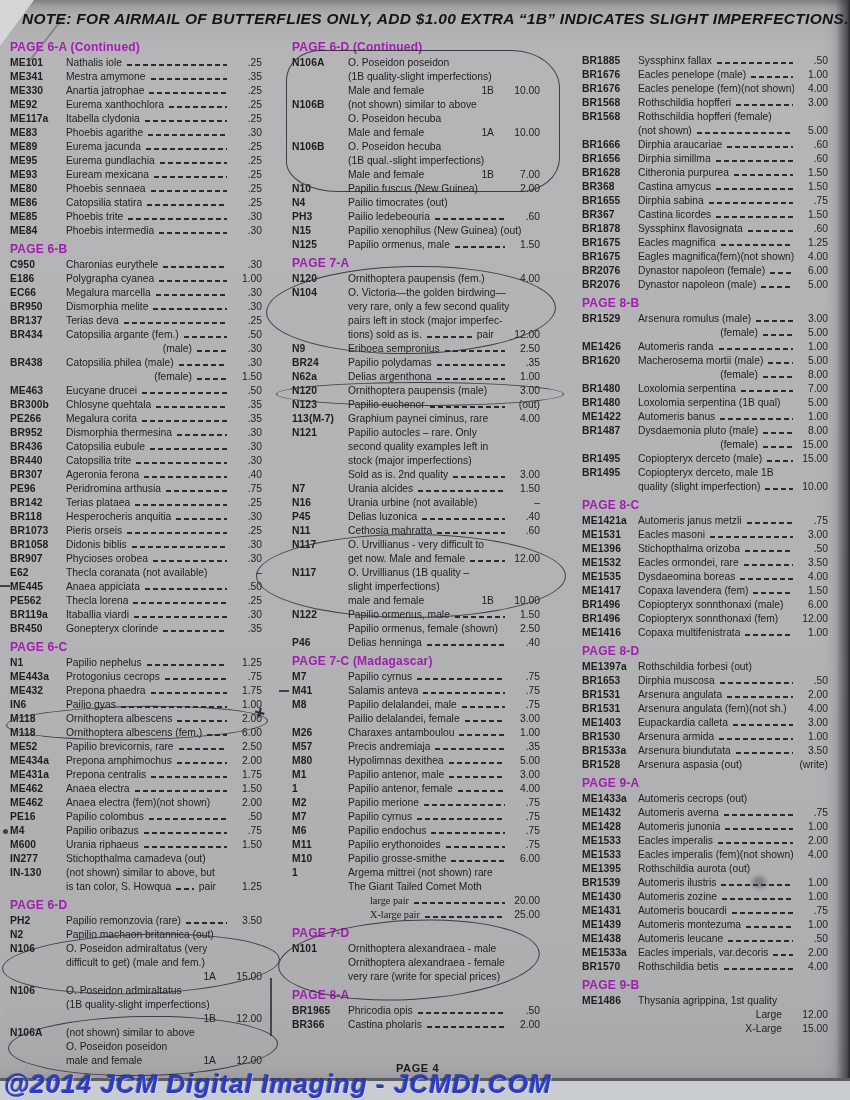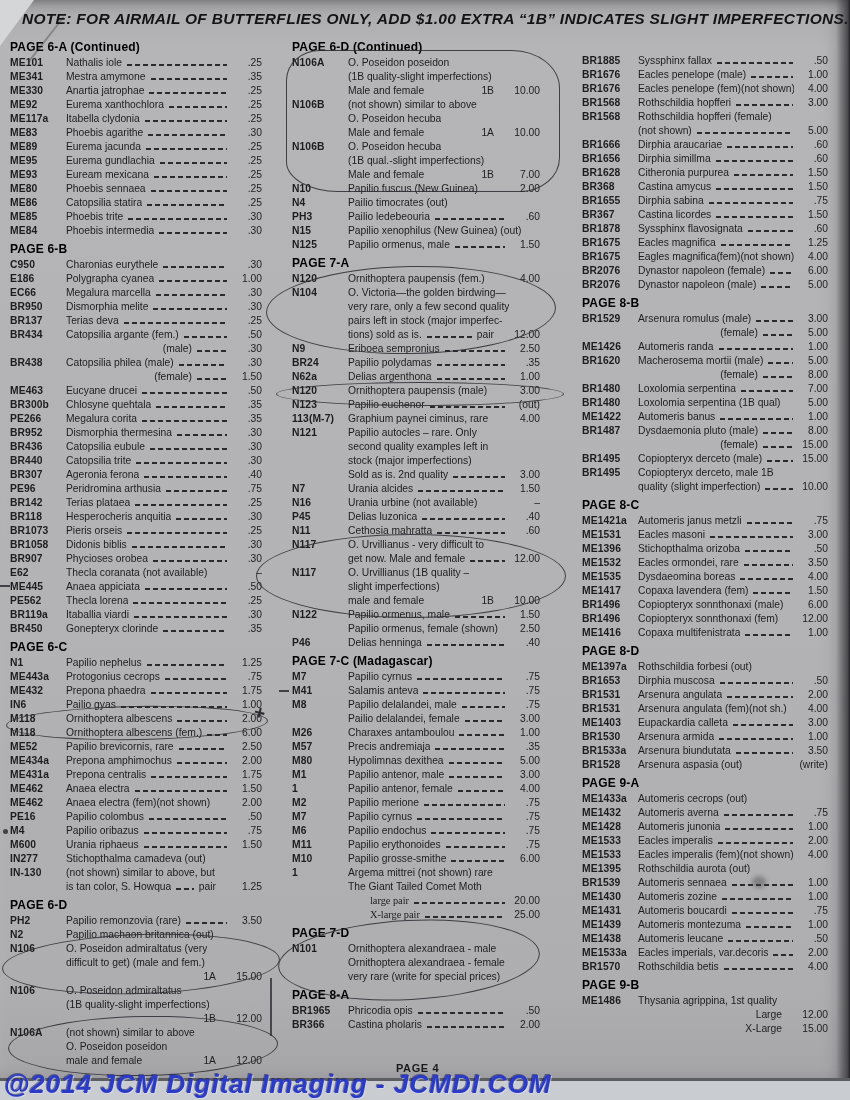--- a/index.html
+++ b/index.html
@@ -20,21 +20,21 @@
 
   #note{position:absolute;left:22px;top:10px;right:16px;
         font-style:italic;font-weight:700;font-size:15.5px;letter-spacing:.3px;color:#141416;
         white-space:nowrap;}
 
   .col{position:absolute;top:36px;color:#1d1d1f;}
   #col1{left:10px;width:252px;}
   #col2{left:292px;width:248px;}
   #col3{left:570px;width:246px;padding-top:18px;margin-left:12px;}
 
-  .sec-title{font-weight:700;font-size:12px;line-height:13px;margin:5px 0 2px;letter-spacing:.2px;color:#000000;}
+  .sec-title{font-weight:700;font-size:12px;line-height:13px;margin:5px 0 2px;letter-spacing:.2px;color:#a21caf;}
   .row{display:flex;align-items:baseline;height:14px;line-height:14px;font-size:10.3px;white-space:nowrap;}
   .code{flex:0 0 56px;font-weight:700;letter-spacing:.1px;overflow:hidden;}
   .name{flex:0 1 auto;overflow:hidden;}
   .name.ind{padding-left:22px;font-family:Liberation Serif, serif;}
   .sp{flex:1 1 4px;}
   .leader{flex:1 1 10px;height:2px;align-self:center;margin:3px 5px 0 5px;
           background:repeating-linear-gradient(90deg,#2a2a2c 0 5px,transparent 5px 8px);}
   .leader.fixed{flex:0 0 30px;}
   .qual{flex:0 0 auto;margin-right:16px;}
   .price{flex:0 0 auto;min-width:30px;text-align:right;}
@@ -1126,21 +1126,21 @@
         <span class="name">Eacles imperalis (fem)(not shown)</span>
         <span class="sp"></span>
         <span class="price">4.00</span>
       </div>
       <div class="row">
         <span class="code">ME1395</span>
         <span class="name">Rothschildia aurota  (out)</span>
       </div>
       <div class="row">
         <span class="code">BR1539</span>
-        <span class="name">Automeris sennaea</span>
+        <span class="name">Automeris ilustris</span>
         <span class="leader"></span>
         <span class="price">1.00</span>
       </div>
       <div class="row">
         <span class="code">ME1430</span>
         <span class="name">Automeris zozine</span>
         <span class="leader"></span>
         <span class="price">1.00</span>
       </div>
       <div class="row">

